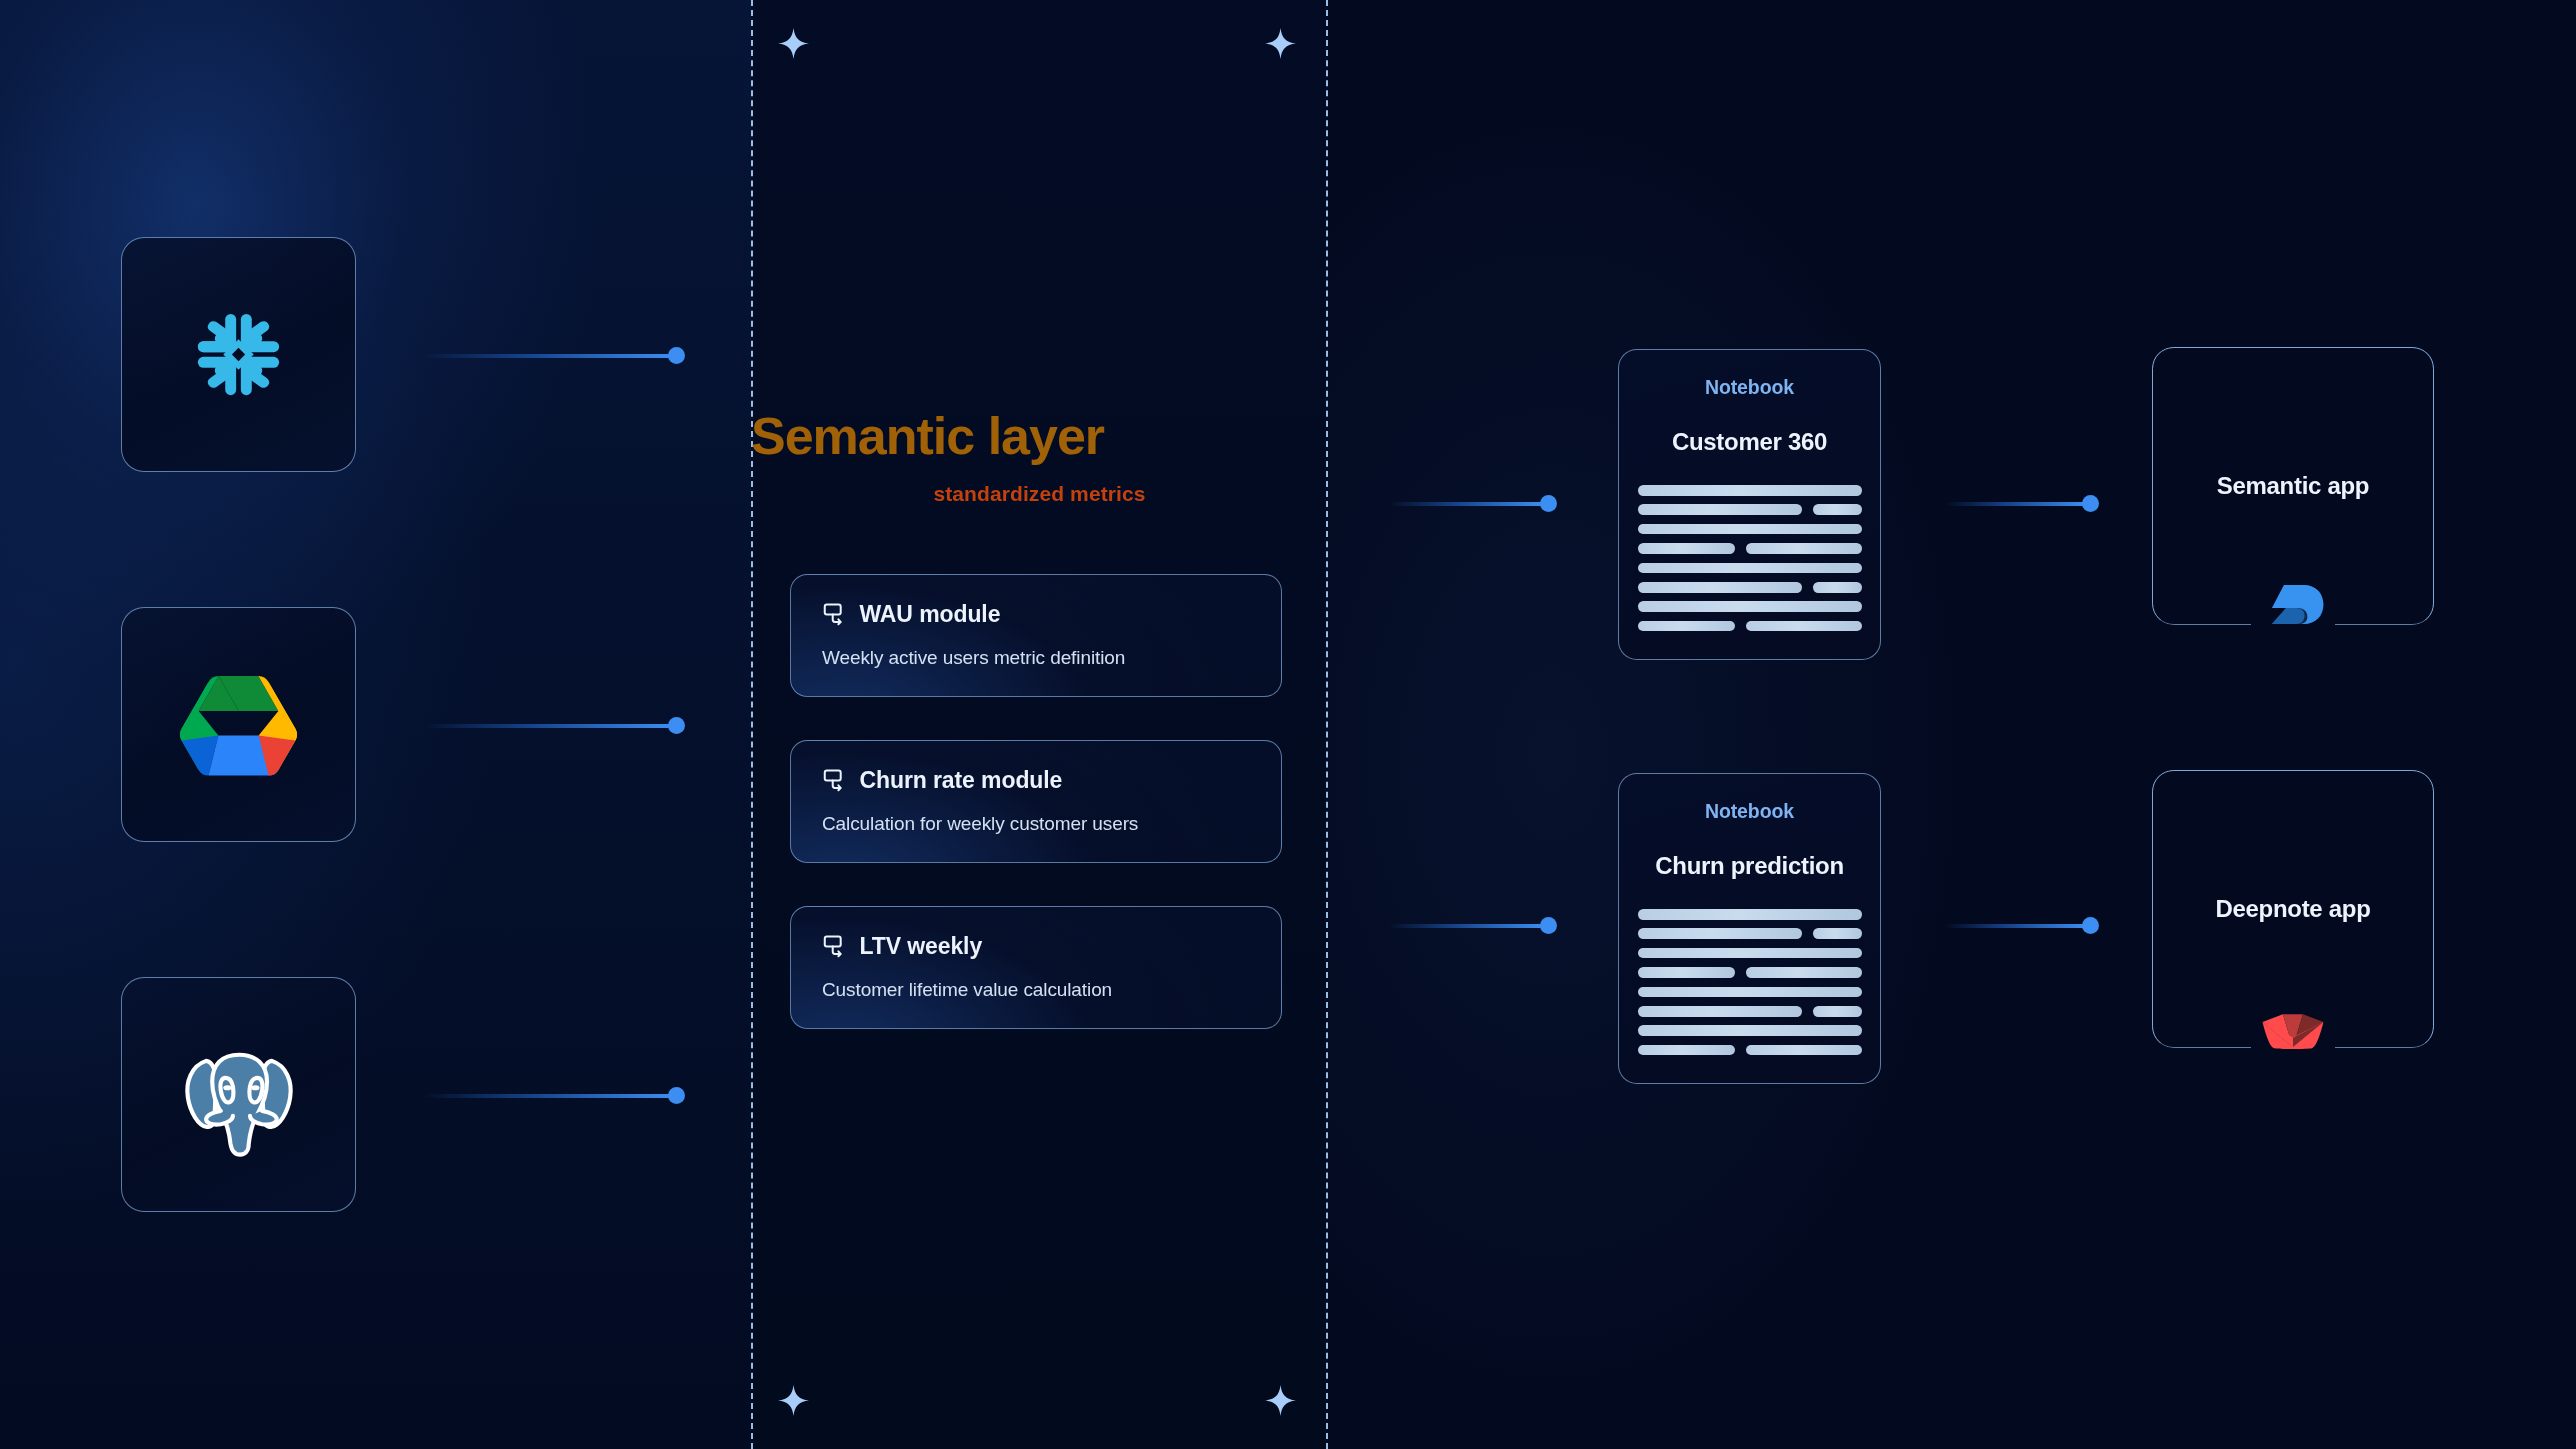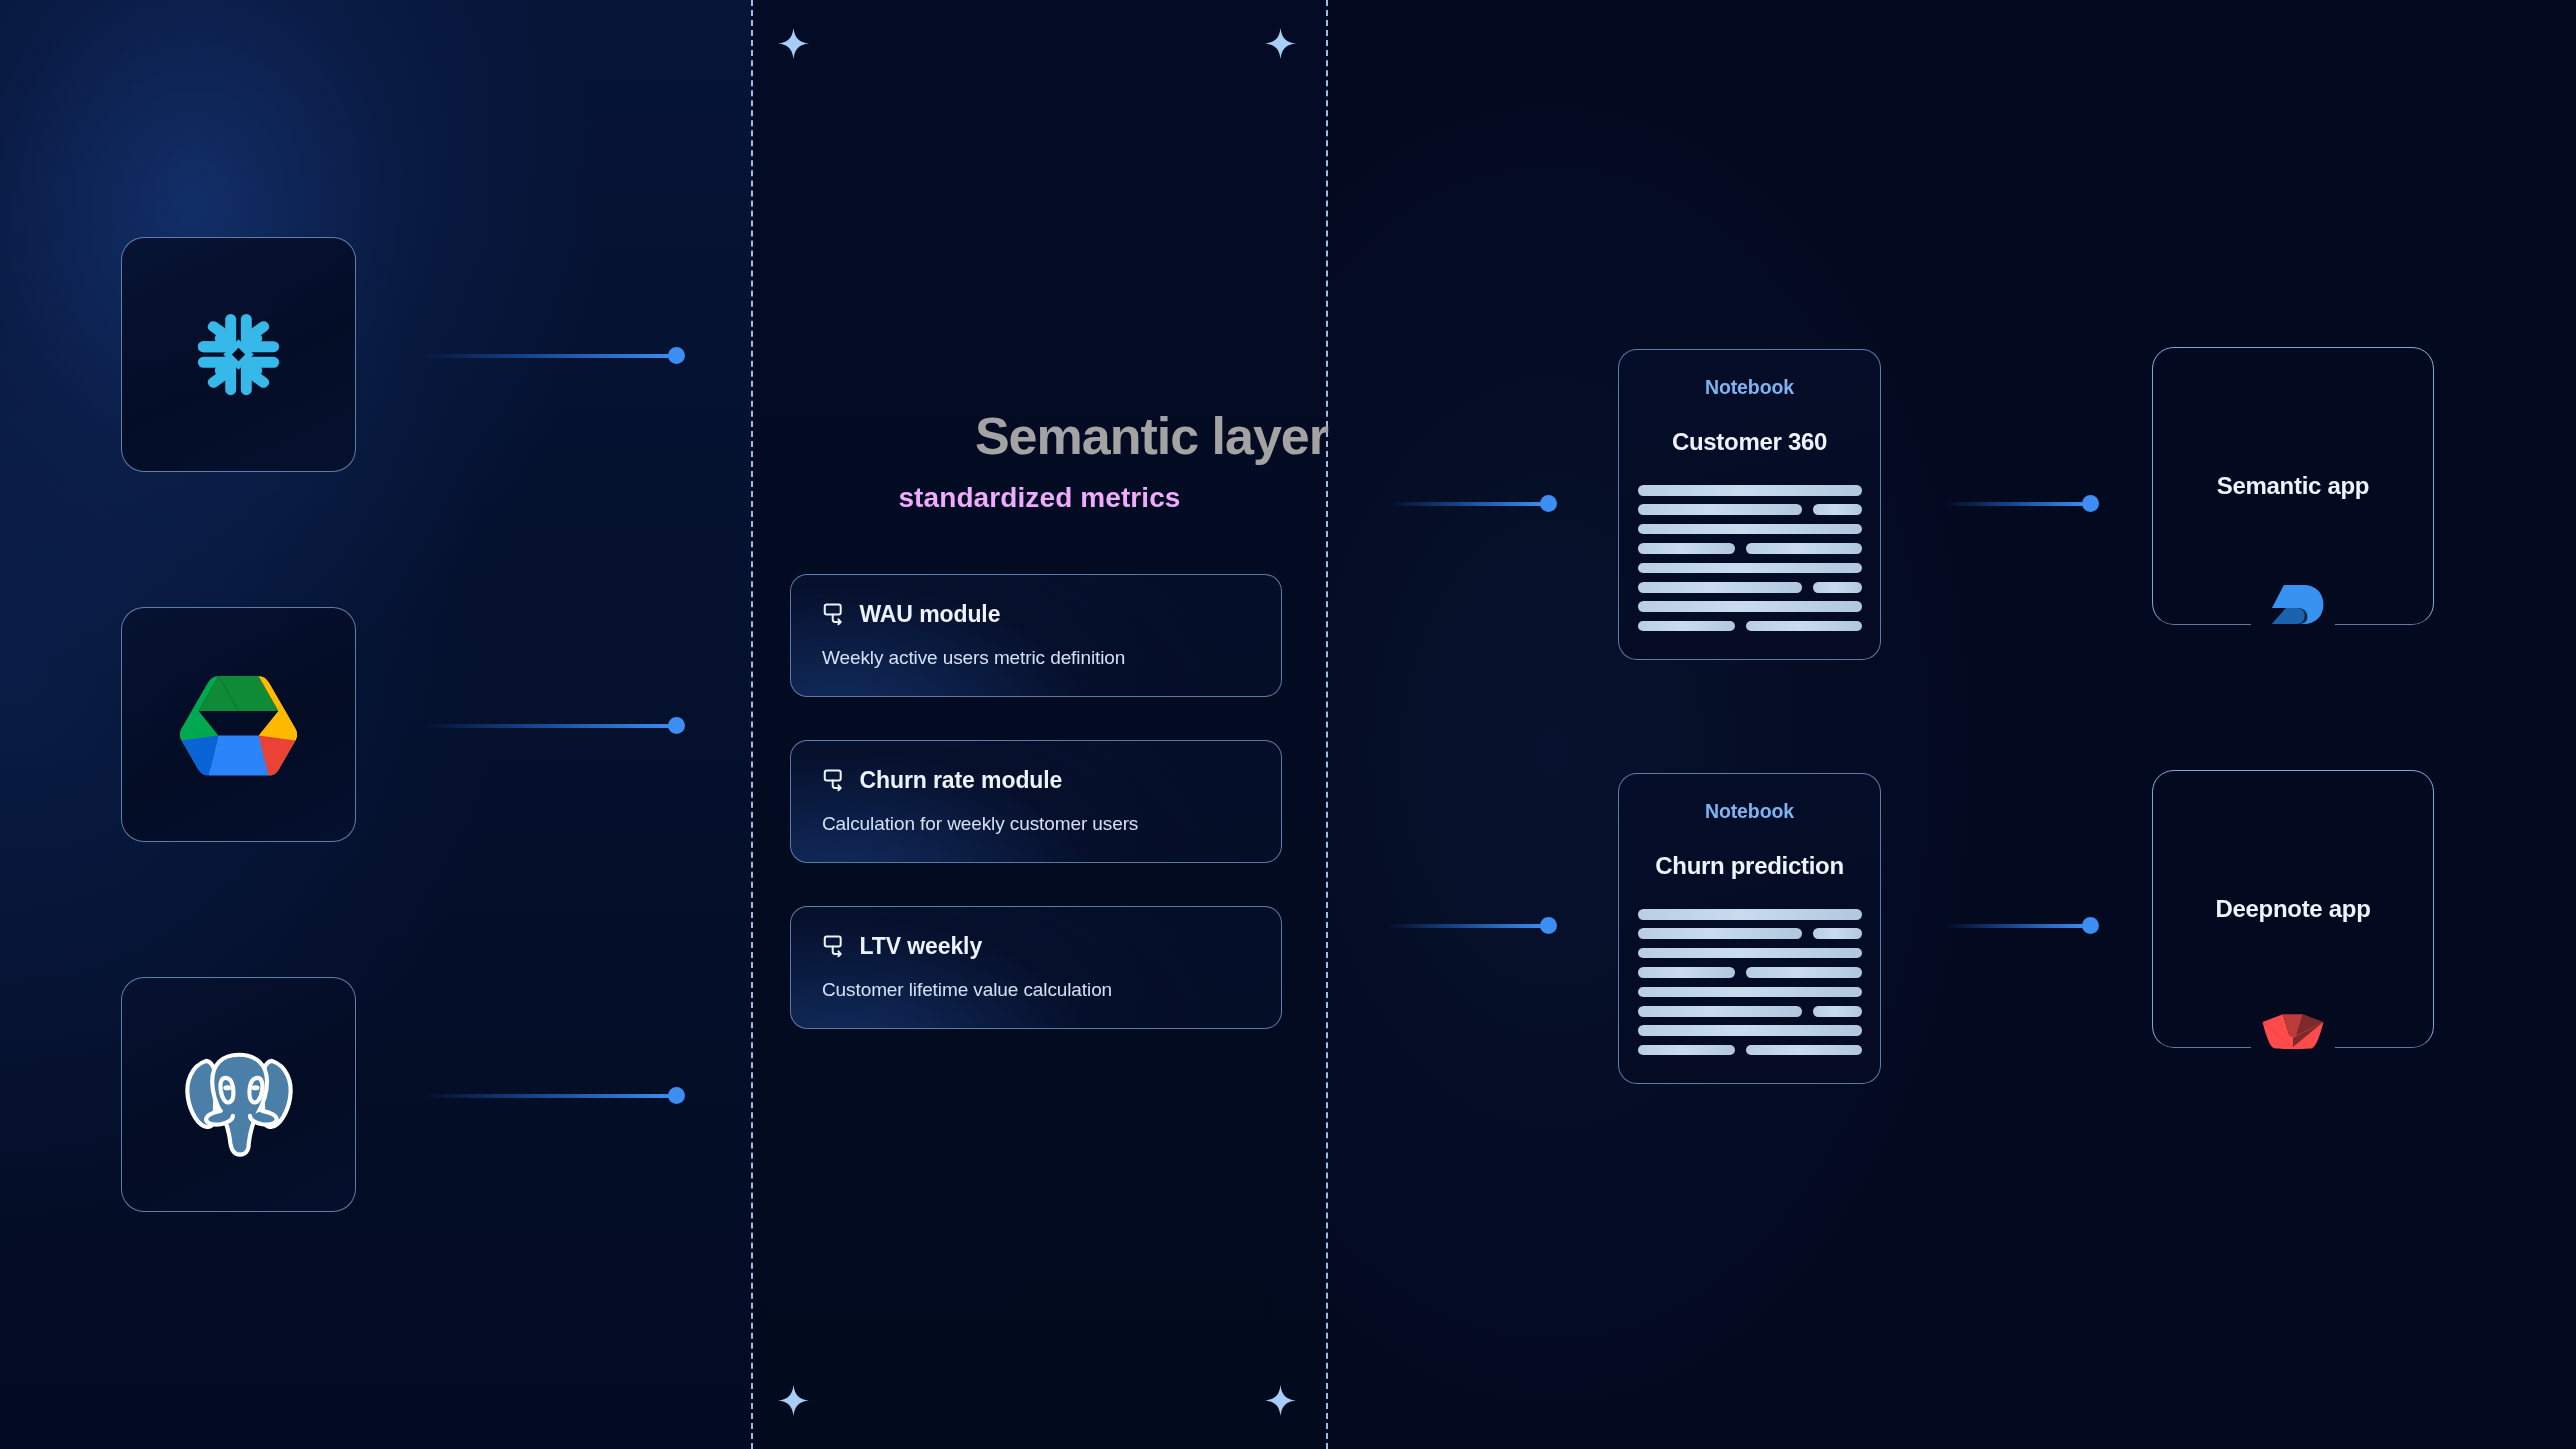--- a/index.html
+++ b/index.html
@@ -64,27 +64,27 @@
     background:linear-gradient(90deg, rgba(42,126,230,0) 0%, rgba(35,106,210,.55) 42%, #3b8cf0 100%);
   }
   .connector .node{
     width:17.4px; height:17.4px; border-radius:50%;
     background:#3d8ef2; flex:0 0 17.4px; margin-left:-2px;
   }
 
   
   #semantic-title{
     position:absolute; left:751px; top:406px; width:577px;
-    text-align:right; color:#a3a3a3;
+    text-align:left; color:#a16207;
     font-size:52px; font-weight:700; letter-spacing:-1px;
   }
   #semantic-subtitle{
     position:absolute; left:751px; top:482px; width:577px;
-    text-align:center; color:#f0abfc;
-    font-size:28px; font-weight:700; letter-spacing:0.1px;
+    text-align:center; color:#c2410c;
+    font-size:21px; font-weight:700; letter-spacing:0.1px;
   }
 
   
   .module-card{
     position:absolute; left:790px; width:492px;
     border:1.3px solid rgba(148,192,242,.60);
     border-radius:17.4px;
     background:
       radial-gradient(416px 215px at 10% 118%, rgba(24,58,120,.70) 0%, rgba(8,22,56,.10) 62%, rgba(4,12,34,0) 100%),
       linear-gradient(160deg, rgba(6,16,44,.95) 0%, rgba(5,14,40,.95) 100%);

